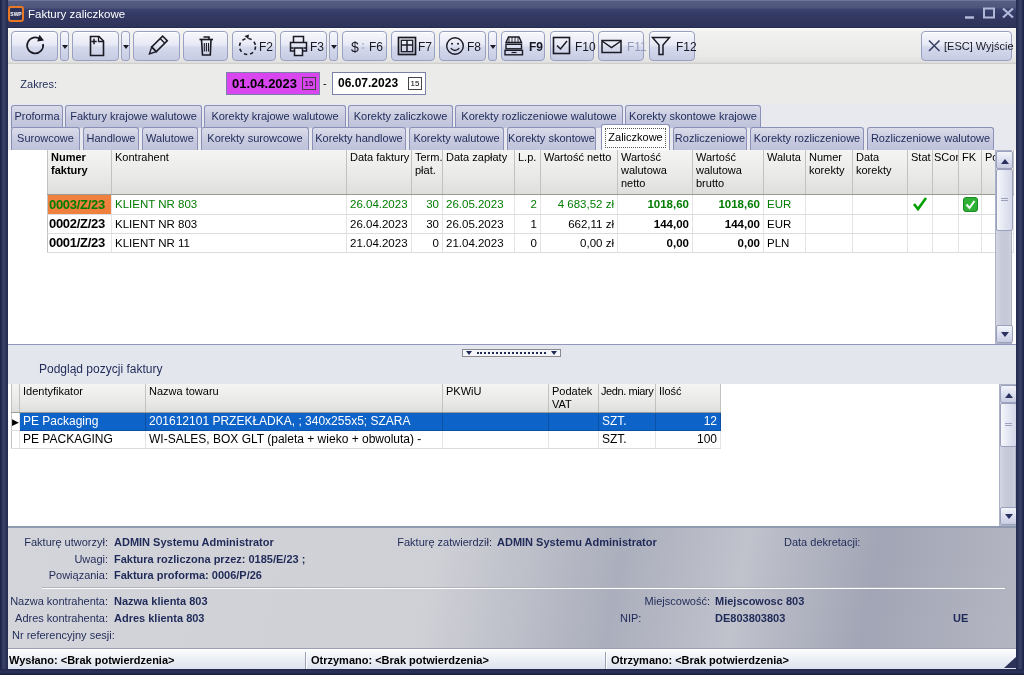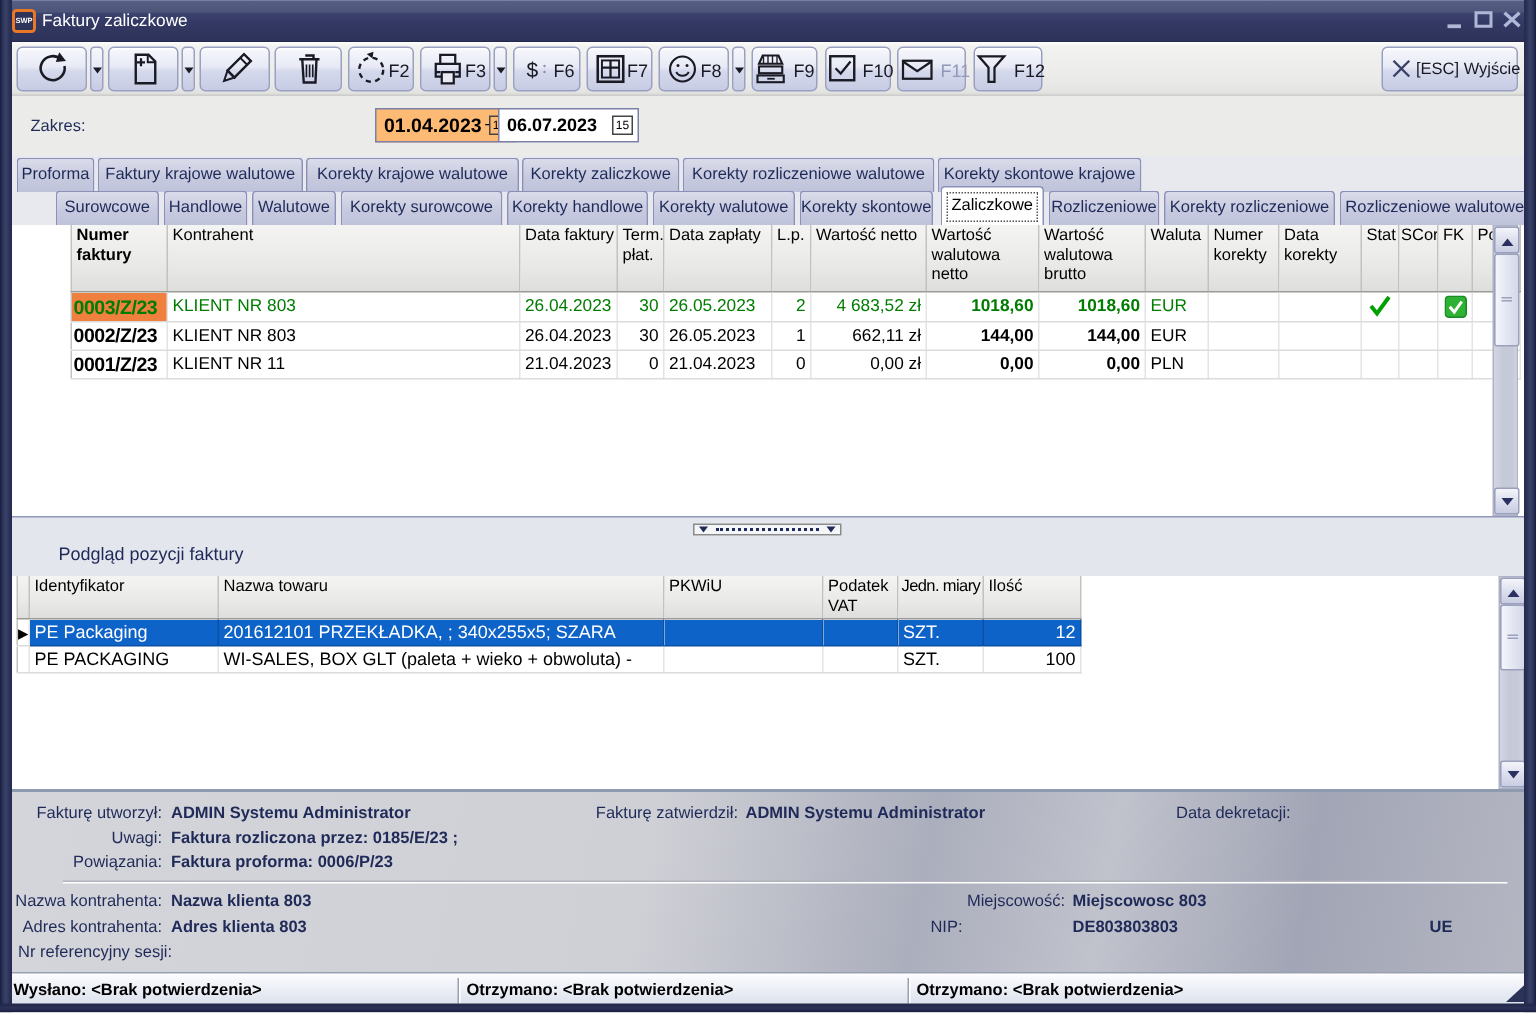--- a/index.html
+++ b/index.html
@@ -21,21 +21,21 @@
 .tbtn svg{position:absolute;left:0;top:0;}
 .drop{position:absolute;top:31px;height:30px;width:9px;border:1px solid #9aa0c2;border-radius:3px;background:linear-gradient(180deg,#f7f8fc 0,#e7e9f5 45%,#d5d9ec 55%,#c7cce4 100%);}
 .drop:after{content:"";position:absolute;left:1px;top:13px;border:3px solid transparent;border-top:4px solid #1a1a24;}
 
 #rangerow{left:8px;top:64px;width:1008px;height:40px;background:#ebebe9;}
 .navy{color:#1f2a58;}
 
 #tabzone{left:8px;top:104px;width:1008px;height:46px;background:#e8e9ef;}
 .tab{position:absolute;height:23px;border:1px solid #8a90b8;border-bottom:none;border-radius:3px 3px 0 0;background:linear-gradient(180deg,#dadcea 0,#c6c9de 60%,#bfc3da 100%);color:#1f2a58;text-align:center;font-size:11px;line-height:21px;overflow:hidden;white-space:nowrap;}
 .trow1{top:105px;}
-.trow2{top:127px;margin-left:26px;}
+.trow2{top:127px;}
 .tab.active{top:124px;height:26px;background:#fff;color:#000;z-index:5;}
 .tab.active:after{content:"";position:absolute;left:3px;top:3px;right:3px;bottom:2px;border:1px dotted #555;}
 
 .gridzone{background:#fff;}
 table{border-collapse:collapse;table-layout:fixed;}
 td,th{overflow:hidden;white-space:nowrap;padding:0 3px;font-weight:normal;font-size:11px;}
 .hdr td{white-space:nowrap;line-height:13px;background:linear-gradient(180deg,#f4f4f2 0,#e9e9e7 60%,#dededc 100%);border-right:1px solid #c2c2be;border-bottom:1px solid #9a9a96;vertical-align:top;padding-top:1px;text-align:left;}
 .r td{border-right:1px solid #e4e4e4;border-bottom:1px solid #dcdcdc;font-size:11.5px;}
 #grid1 .r td:first-child{font-size:13px;letter-spacing:-0.3px;}
 #grid2 .r td{font-size:12px;}
@@ -149,21 +149,21 @@
   <div class="tbtn" style="left:501px;width:44px;">
     <svg width="44" height="28" viewBox="0 0 44 28">
         <g transform="translate(-3.5,0)">
           <path d="M7.5 10.5 l2.5 -5.5 h10.5 l2.5 5.5 z" fill="none" stroke="#1a1a24" stroke-width="1.4"></path>
           <path d="M10.5 5.5 v5 M13.5 5 v5.5 M16.5 5 v5.5 M19.5 5 v5.5" stroke="#1a1a24" stroke-width="0.9"></path>
           <rect x="7.5" y="12.3" width="15.5" height="4.5" fill="none" stroke="#1a1a24" stroke-width="1.4"></rect>
           <rect x="6.5" y="18.3" width="17.5" height="4.5" fill="none" stroke="#1a1a24" stroke-width="1.4"></rect>
           <path d="M13 20.5 h5" stroke="#1a1a24" stroke-width="1.2"></path>
         </g>
       </svg>
-    <span class="fl" style="left:27px;">F9</span>
+    <span class="fl" style="left:27px;font-weight:bold;">F9</span>
   </div>
   <div class="tbtn" style="left:550px;width:44px;">
     <svg width="44" height="28" viewBox="0 0 44 28">
         <g transform="translate(-4,0)">
           <rect x="6.5" y="5.5" width="16" height="16" fill="none" stroke="#1a1a24" stroke-width="1.6"></rect>
           <path d="M10 13.5 l3.5 3.5 l6.5 -8" fill="none" stroke="#1a1a24" stroke-width="1.5"></path>
         </g>
       </svg>
     <span class="fl" style="left:24px;">F10</span>
   </div>
@@ -186,21 +186,21 @@
   </div>
   <div class="tbtn" style="left:921px;width:91px;">
     <svg width="24" height="28" viewBox="0 0 24 28">
         <path d="M7 8.5 l10.5 10.5 M17.5 8.5 l-10.5 10.5" stroke="#3a4168" stroke-width="1.6"></path>
       </svg>
     <span class="fl" style="left:22px;font-size:11px;white-space:nowrap;">[ESC] Wyjście</span>
   </div>
 
   <div class="abs" id="rangerow"></div>
   <div class="abs navy" style="left:0px;top:78px;width:57px;text-align:right;">Zakres:</div>
-  <div class="abs datefield" style="left:226px;top:72px;width:94px;height:23px;border:1px solid #7a80a8;background:#fdba74;margin-left:24px;">
+  <div class="abs datefield" style="left:226px;top:72px;width:94px;height:23px;border:1px solid #7a80a8;background:#d946ef;">
     <div class="abs" style="left:5px;top:3px;font-size:13px;font-weight:bold;">01.04.2023</div>
     <div class="abs cal" style="right:3px;top:4px;width:14px;height:13px;border:1px solid #444;font-size:8px;text-align:center;line-height:12px;">15</div>
   </div>
   <div class="abs" style="left:323px;top:77px;">-</div>
   <div class="abs datefield" style="left:332px;top:72px;width:94px;height:23px;border:1px solid #7a80a8;background:#fff;">
     <div class="abs" style="left:5px;top:3px;font-size:12px;font-weight:bold;">06.07.2023</div>
     <div class="abs cal" style="right:3px;top:4px;width:14px;height:13px;border:1px solid #444;font-size:8px;text-align:center;line-height:12px;">15</div>
   </div>
 
   <div class="abs" id="tabzone"></div>
@@ -394,29 +394,29 @@
 
   <div class="abs" id="infopanel"></div>
   <div class="lbl" style="left:0;width:108px;text-align:right;top:536px;">Fakturę utworzył:</div>
   <div class="val" style="left:114px;top:536px;">ADMIN Systemu Administrator</div>
   <div class="lbl" style="left:380px;width:112px;text-align:right;top:536px;">Fakturę zatwierdził:</div>
   <div class="val" style="left:497px;top:536px;">ADMIN Systemu Administrator</div>
   <div class="lbl" style="left:784px;top:536px;">Data dekretacji:</div>
   <div class="lbl" style="left:0;width:108px;text-align:right;top:553px;">Uwagi:</div>
   <div class="val" style="left:114px;top:553px;">Faktura rozliczona przez: 0185/E/23 ;</div>
   <div class="lbl" style="left:0;width:108px;text-align:right;top:569px;">Powiązania:</div>
-  <div class="val" style="left:114px;top:569px;">Faktura proforma: 0006/P/23</div>
+  <div class="val" style="left:114px;top:569px;">Faktura proforma: 0006/P/26</div>
   <div class="abs" style="left:42px;top:587px;width:963px;height:2px;border-top:1px solid #b0b2bc;border-bottom:1px solid #fff;"></div>
   <div class="lbl" style="left:0;width:108px;text-align:right;top:595px;">Nazwa kontrahenta:</div>
   <div class="val" style="left:114px;top:595px;">Nazwa klienta 803</div>
   <div class="lbl" style="left:600px;width:110px;text-align:right;top:595px;">Miejscowość:</div>
   <div class="val" style="left:715px;top:595px;">Miejscowosc 803</div>
   <div class="lbl" style="left:0;width:108px;text-align:right;top:612px;">Adres kontrahenta:</div>
   <div class="val" style="left:114px;top:612px;">Adres klienta 803</div>
-  <div class="lbl" style="left:576px;width:110px;text-align:center;top:612px;">NIP:</div>
+  <div class="lbl" style="left:620px;width:110px;text-align:left;top:612px;">NIP:</div>
   <div class="val" style="left:715px;top:612px;">DE803803803</div>
   <div class="val" style="left:953px;top:612px;">UE</div>
   <div class="lbl" style="left:12px;top:629px;">Nr referencyjny sesji:</div>
 
   <div class="abs" id="statusbar"></div>
   <div class="st" style="left:9px;">Wysłano: &lt;Brak potwierdzenia&gt;</div>
   <div class="stdiv" style="left:305px;"></div>
   <div class="st" style="left:311px;">Otrzymano: &lt;Brak potwierdzenia&gt;</div>
   <div class="stdiv" style="left:605px;"></div>
   <div class="st" style="left:611px;">Otrzymano: &lt;Brak potwierdzenia&gt;</div>

